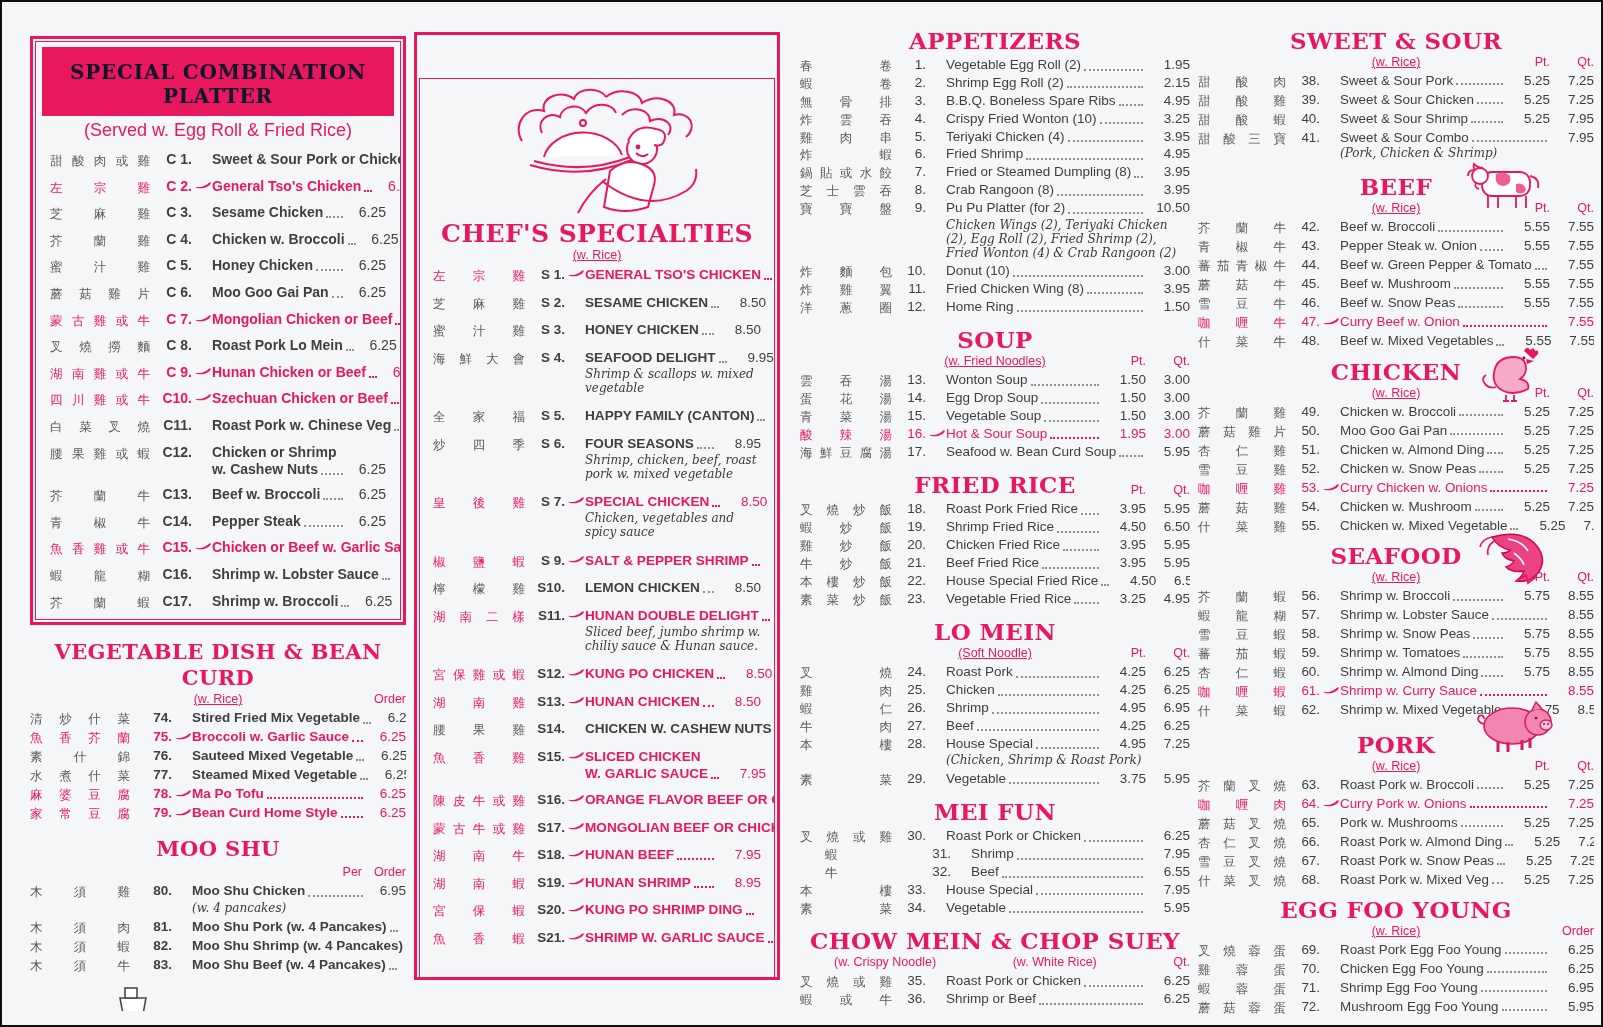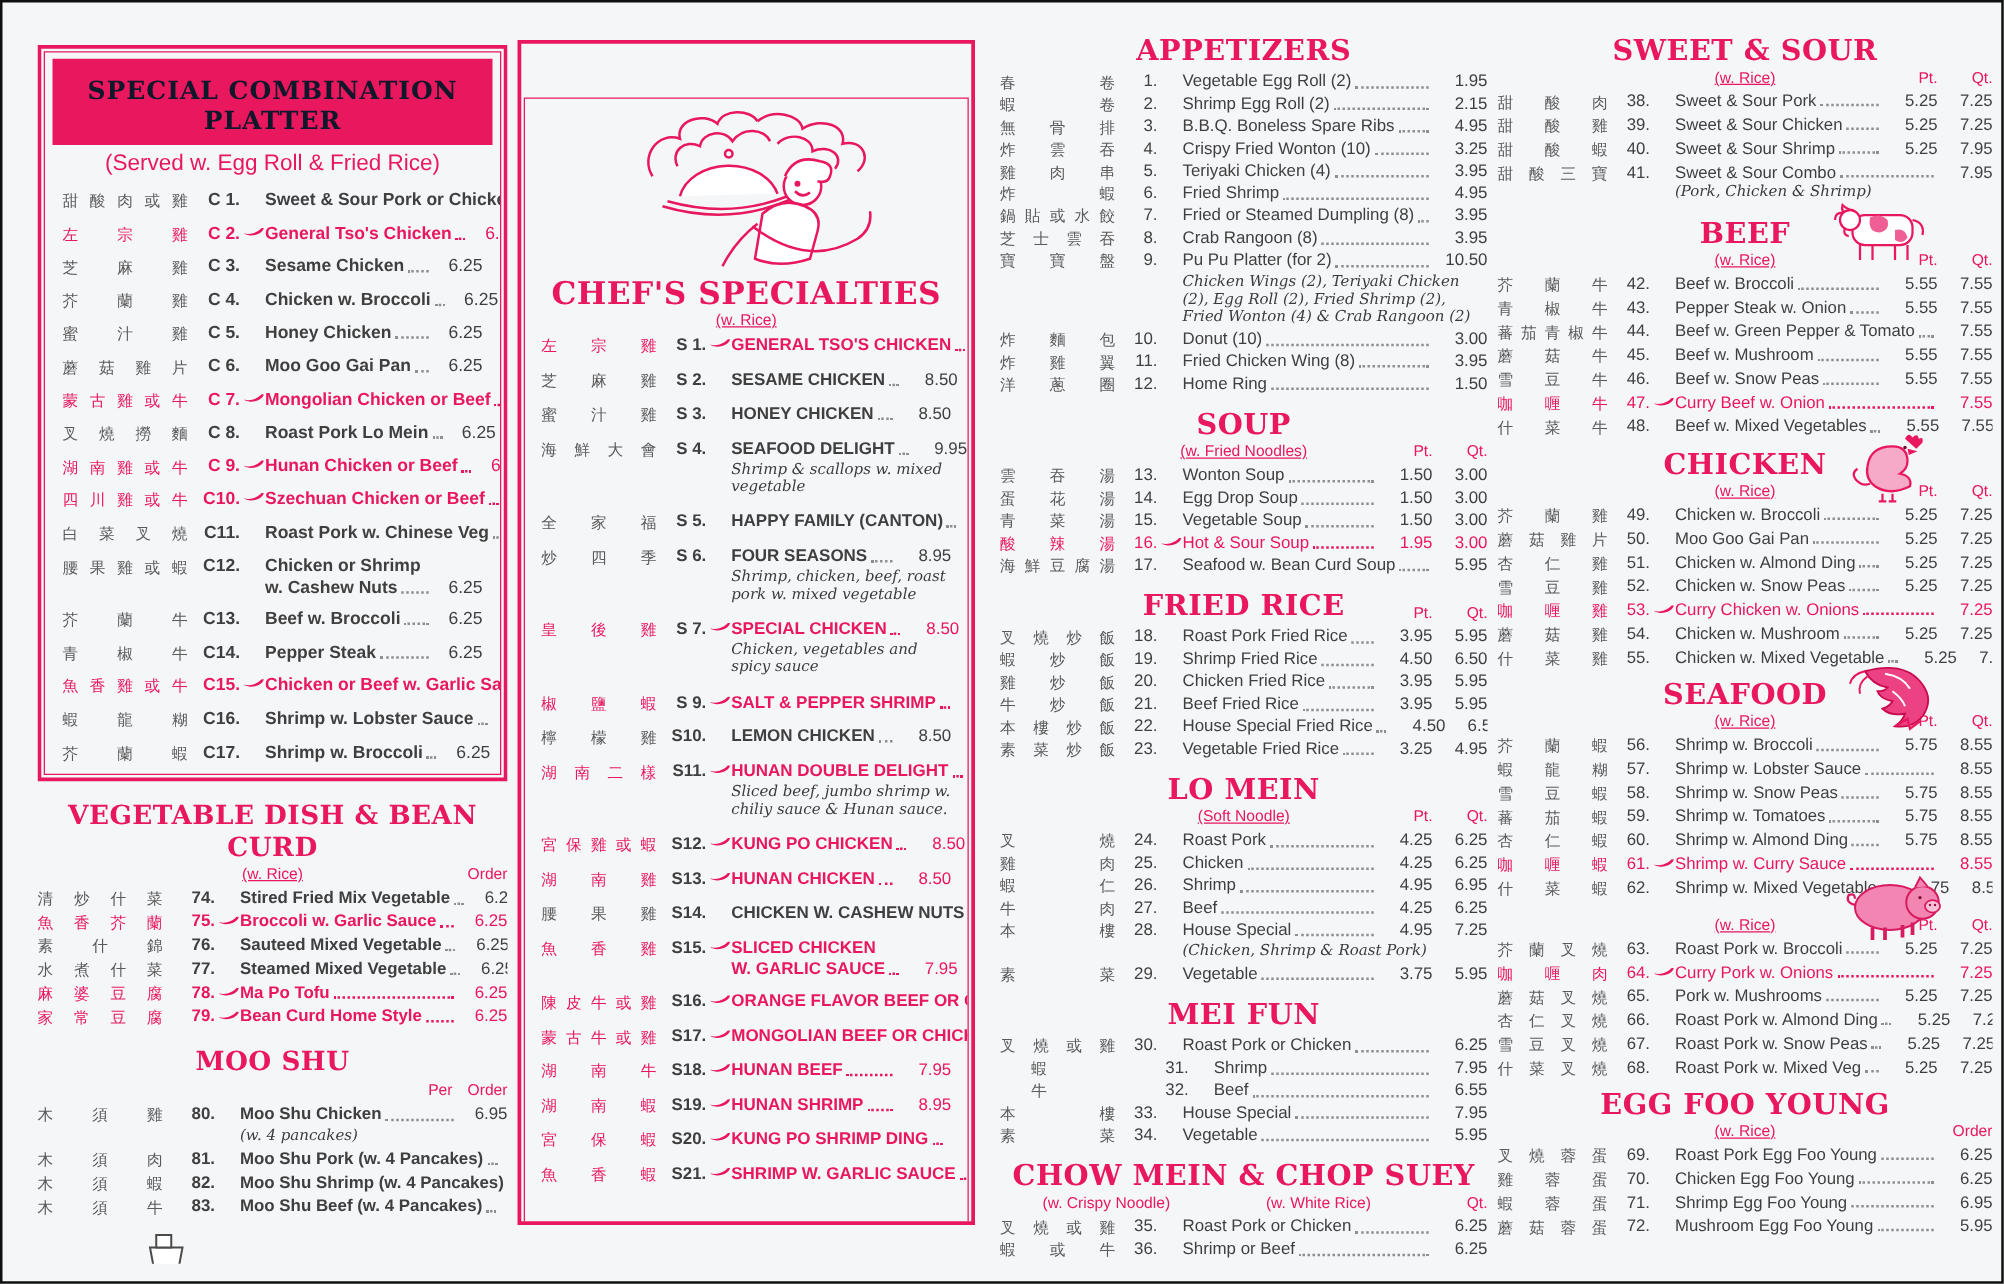--- a/index.html
+++ b/index.html
@@ -2216,20 +2216,21 @@
                 <span class="pt">5.75</span>
                 <span class="qt">8.55</span>
               </span>
             </span>
           </div>
         </div>
     </div>
 
     <div class="sec">
       <div class="head" style="padding-top:4px;">
+        <h2 class="t">PORK</h2>
         <span class="subtext">(w. Rice)</span>
         <div class="plabels">
             <span>Pt.</span>
             <span>Qt.</span>
           </div>
         <svg class="illus" style="right:36px;top:-30px" width="84" height="58" viewBox="0 0 84 58">
           <ellipse cx="38" cy="28" rx="28" ry="18" fill="#f285b2" stroke="#d81b60" stroke-width="1.6"></ellipse>
           <circle cx="64" cy="24" r="13" fill="#f285b2" stroke="#d81b60" stroke-width="1.6"></circle>
           <ellipse cx="72" cy="27" rx="6" ry="5" fill="#f9c2d8" stroke="#d81b60" stroke-width="1.4"></ellipse>
           <circle cx="70" cy="26" r="1" fill="#a3124a"></circle>

